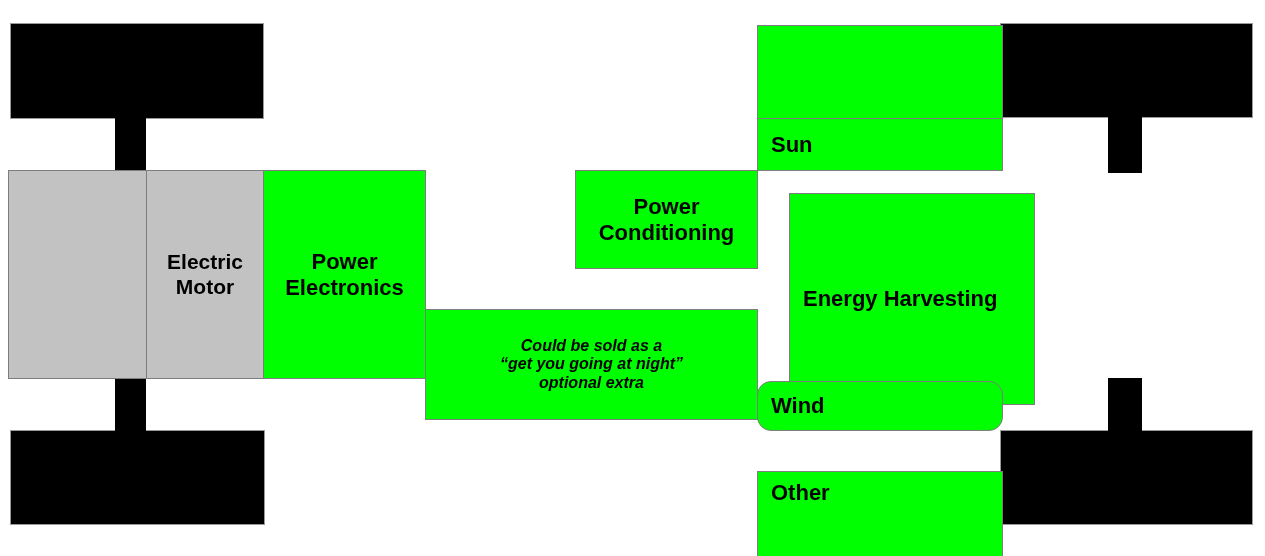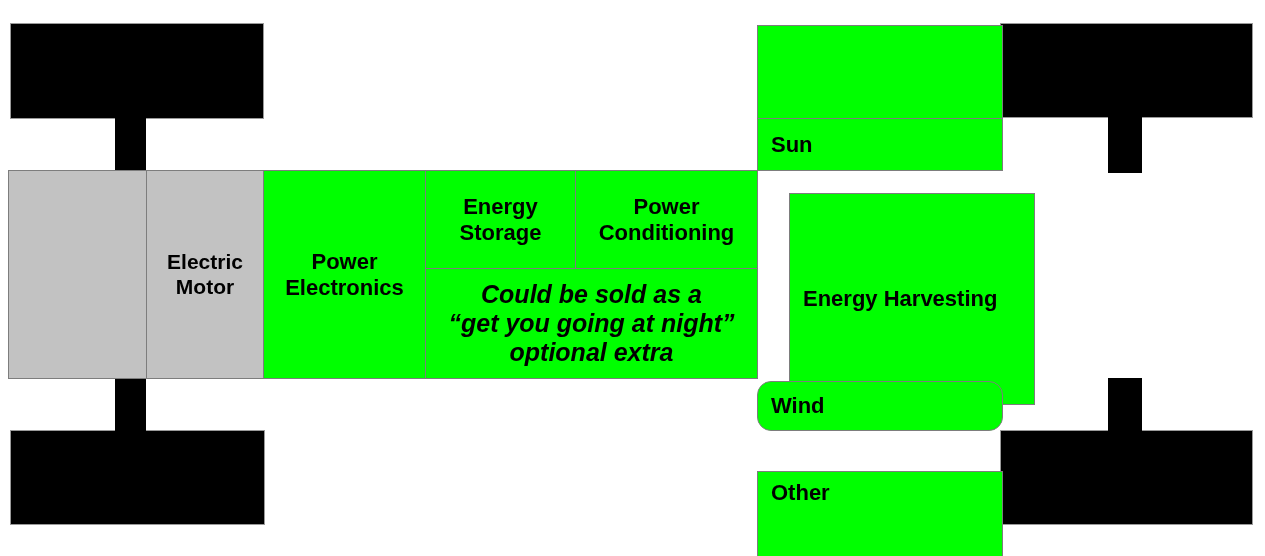--- a/index.html
+++ b/index.html
@@ -47,23 +47,24 @@
   }
   .lbl {
     display: block;
     white-space: pre-line;
   }
   .t-elec-motor { font-size: 21px; align-items: center; }
   .t-power-elec { font-size: 22px; }
   .t-energy-storage { font-size: 22px; }
   .t-power-cond { font-size: 22px; }
   .t-note {
-    font-size: 25px;
+    font-size: 16px;
     font-style: italic;
     font-weight: bold;
+    margin-top: 41px;
   }
   .left-align {
     justify-content: flex-start;
     text-align: right;
     padding-left: 13px;
   }
   .t-sun { font-size: 22px; }
   .t-harvest { font-size: 22px; }
   .t-wind { font-size: 22px; }
   .t-other { font-size: 22px; }
@@ -90,24 +91,20 @@
   <div class="box gray t-elec-motor" style="left:146px; top:170px; width:118px; height:209px;">
     <span class="lbl">Electric
 Motor</span>
   </div>
 
   <div class="box green t-power-elec" style="left:263px; top:170px; width:163px; height:209px;">
     <span class="lbl">Power
 Electronics</span>
   </div>
 
-  <div class="box green t-energy-storage" style="left:425px; top:170px; width:151px; height:99px;">
-    <span class="lbl">Energy
-Storage</span>
-  </div>
 
   <div class="box green t-power-cond" style="left:575px; top:170px; width:183px; height:99px;">
     <span class="lbl">Power
 Conditioning</span>
   </div>
 
   <div class="box green t-note" style="left:425px; top:268px; width:333px; height:111px;">
     <span class="lbl">Could be sold as a
 “get you going at night”
 optional extra</span>

